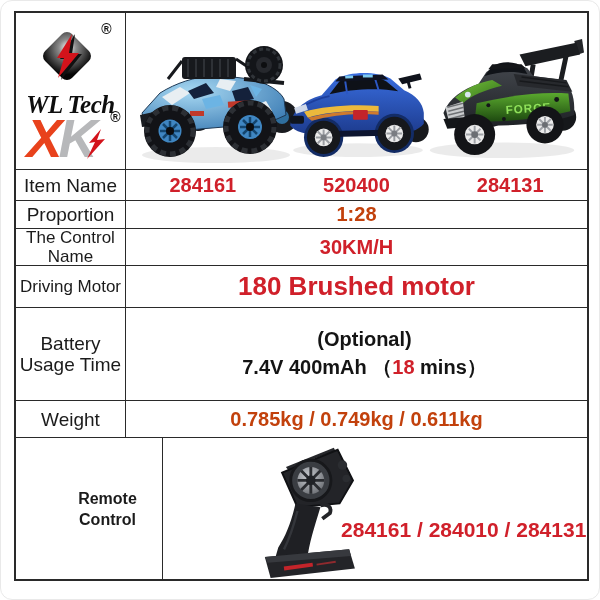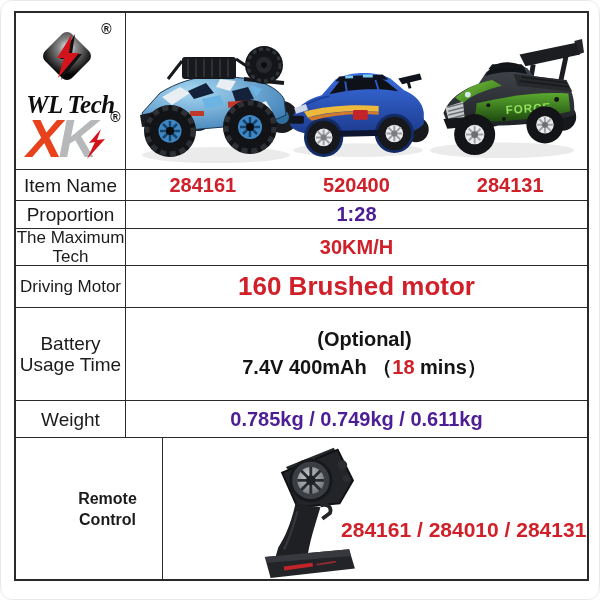--- a/index.html
+++ b/index.html
@@ -18,21 +18,21 @@
   .r-speed{flex:0 0 37px;}
   .r-motor{flex:0 0 42px;}
   .r-battery{flex:0 0 93px;gap:16px;}
   .r-weight{flex:0 0 37px;}
   .r-remote{flex:1;padding-left:37px;}
 
   .lbl{font-size:19px;line-height:21px;color:#1b1b1b;}
   .lbl-sm{font-size:17px;line-height:19px;}
   .lbl-remote{font-size:16px;font-weight:700;}
 
-  .val{font-size:20px;font-weight:700;color:#4c1d95;}
+  .val{font-size:20px;font-weight:700;color:#c2410c;}
   .red{color:#d0202a;}
   .motor-val{font-size:26px;}
 
   .three-col{display:grid;grid-template-columns:1fr 1fr 1fr;width:100%;align-items:center;justify-items:center;}
   .three-col span{font-size:20px;font-weight:700;}
 
   .battery-l1{font-size:20px;font-weight:700;color:#141414;}
   .battery-l2{font-size:20px;font-weight:700;color:#141414;margin-top:3px;white-space:nowrap;}
 
   
@@ -252,34 +252,34 @@
       <div class="label-cell">
           <span class="lbl">Proportion</span>
         </div>
       <div class="value-cell">
           <span class="val">1:28</span>
         </div>
     </div>
 
     <div class="row r-speed">
       <div class="label-cell">
-        <span class="lbl lbl-sm">The Maximum</span>
-        <span class="lbl lbl-sm">Tech</span>
+        <span class="lbl lbl-sm">The Control</span>
+        <span class="lbl lbl-sm">Name</span>
       </div>
       <div class="value-cell">
           <span class="val red">30KM/H</span>
         </div>
     </div>
 
     <div class="row r-motor">
       <div class="label-cell">
           <span class="lbl lbl-sm">Driving Motor</span>
         </div>
       <div class="value-cell">
-          <span class="val red motor-val">160 Brushed motor</span>
+          <span class="val red motor-val">180 Brushed motor</span>
         </div>
     </div>
 
     <div class="row r-battery">
       <div class="label-cell">
         <span class="lbl">Battery</span>
         <span class="lbl" style="margin-top:0">Usage Time</span>
       </div>
       <div class="value-cell">
         <div class="battery-l1">(Optional)</div>

